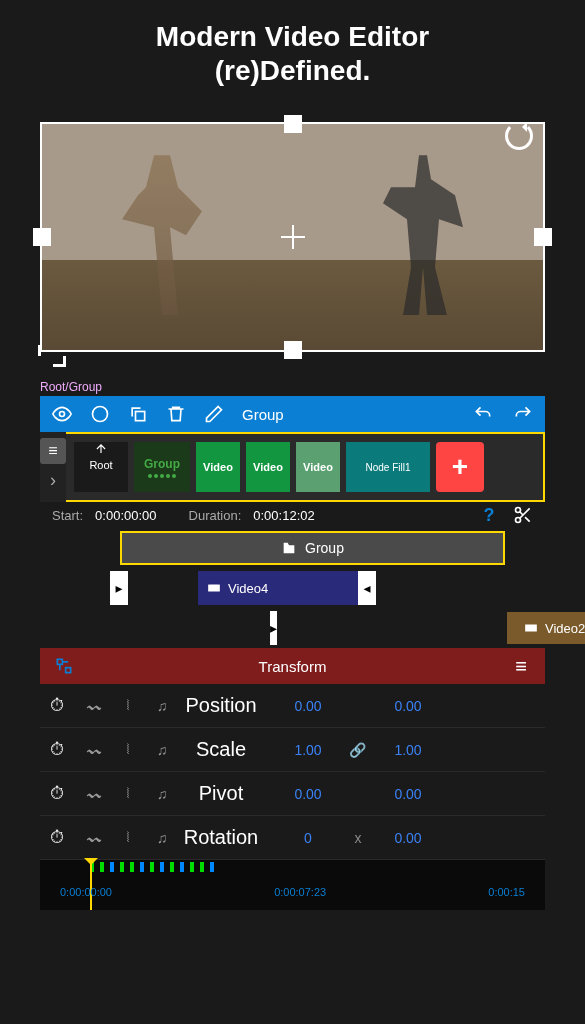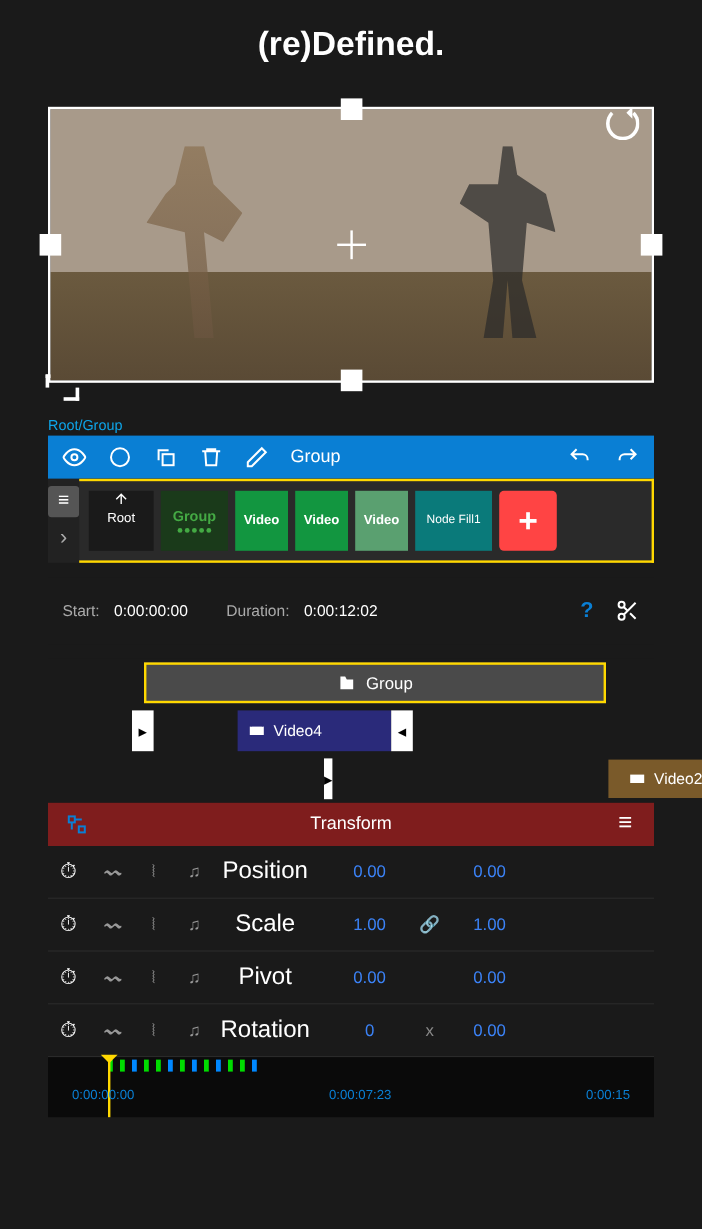--- a/index.html
+++ b/index.html
@@ -21,49 +21,49 @@
 .preview-fullscreen { position: absolute; bottom: 5px; left: -2px; width: 28px; height: 22px; }
 .preview-fullscreen::before, .preview-fullscreen::after { content: ''; position: absolute; border: 3px solid #fff; width: 10px; height: 8px; }
 .preview-fullscreen::before { top: 0; left: 0; border-right: none; border-bottom: none; }
 .preview-fullscreen::after { bottom: 0; right: 0; border-left: none; border-top: none; }
 .preview-rotate { position: absolute; top: -2px; right: 10px; width: 28px; height: 28px; border: 3px solid #fff; border-radius: 50%; border-top-color: transparent; }
 .preview-rotate::after { content: ''; position: absolute; top: -3px; right: 3px; border: 5px solid transparent; border-right-color: #fff; }
 .figure { position: absolute; bottom: 35px; width: 80px; height: 160px; opacity: 0.7; }
 .figure.f1 { left: 80px; background: linear-gradient(#8a7050, #6b5540); clip-path: polygon(40% 0, 60% 0, 70% 20%, 100% 35%, 80% 50%, 60% 45%, 70% 100%, 50% 100%, 40% 45%, 0 40%, 20% 25%, 30% 20%); }
 .figure.f2 { right: 80px; background: #2a2a2a; clip-path: polygon(45% 0, 55% 0, 60% 15%, 90% 25%, 100% 45%, 70% 40%, 65% 70%, 80% 100%, 55% 100%, 50% 70%, 45% 100%, 25% 100%, 35% 70%, 30% 40%, 0 30%, 10% 20%, 40% 20%); }
 
-.breadcrumb { margin: 8px 40px 0; font-size: 12px; color: #0ea5e9; }
+.breadcrumb { margin: 8px 40px 0; font-size: 12px; color: #f0abfc; }
 
 .toolbar-blue { display: flex; align-items: center; gap: 18px; padding: 6px 12px; margin: 2px 40px 0; background: #0a7fd4; height: 36px; }
 .tb-icon { width: 20px; height: 20px; display: flex; align-items: center; justify-content: center; cursor: pointer; }
 .tb-icon svg { width: 100%; height: 100%; }
 .tb-text { font-size: 15px; flex: 1; }
 .tb-right { margin-left: auto; display: flex; gap: 20px; }
 
 .clip-row { display: flex; gap: 6px; padding: 8px; margin: 0 40px; background: #2a2a2a; border: 2px solid #ffd800; align-items: center; }
 .sidebar-toggle { width: 26px; height: 26px; background: #555; display: flex; align-items: center; justify-content: center; border-radius: 3px; margin-right: 4px; }
 .clip-root { width: 54px; height: 50px; background: #1a1a1a; display: flex; flex-direction: column; align-items: center; justify-content: flex-start; font-size: 11px; gap: 3px; }
 .clip-group { width: 56px; height: 50px; background: #1a3a1a; display: flex; flex-direction: column; align-items: center; justify-content: center; font-size: 12px; font-weight: bold; color: #4a4; }
 .clip-group .dots { display: flex; gap: 2px; margin-top: 3px; }
 .clip-group .dots span { width: 4px; height: 4px; background: #4a4; border-radius: 50%; }
 .clip-video { width: 44px; height: 50px; background: #129640; display: flex; align-items: center; justify-content: center; font-size: 11px; font-weight: bold; }
-.clip-node { width: 64px; height: 50px; background: #0a7a7a; display: flex; align-items: center; justify-content: center; font-size: 10px; }
+.clip-node { width: 84px; height: 50px; background: #0a7a7a; display: flex; align-items: center; justify-content: center; font-size: 10px; }
 .clip-add { width: 48px; height: 50px; background: #f44; display: flex; align-items: center; justify-content: center; font-size: 28px; font-weight: bold; border-radius: 4px; }
 
-.timing-row { display: flex; align-items: center; gap: 12px; padding: 18px 12px; margin: 12px 40px; background: #1a1a1a; font-size: 13px; color: #aaa; }
+.timing-row { display: flex; align-items: center; gap: 12px; padding: 3px 12px; margin: 0 40px; background: #1a1a1a; font-size: 13px; color: #aaa; }
 .timing-row .val { color: #fff; }
 .timing-right { margin-left: auto; display: flex; gap: 14px; align-items: center; }
 
 .track-area { margin: 0 40px; background: #1a1a1a; }
 .track-group { display: flex; align-items: center; height: 40px; }
 .track-indent { width: 80px; }
 .track-group-bar { flex: 1; background: #4a4a4a; border: 2px solid #ffd800; height: 34px; display: flex; align-items: center; justify-content: center; gap: 8px; font-size: 14px; margin-right: 40px; }
 .track-item { display: flex; align-items: center; height: 40px; position: relative; }
 .track-handle { width: 18px; height: 34px; background: #fff; display: flex; align-items: center; justify-content: center; color: #000; font-size: 14px; }
-.track-video4 { background: #2a2a7a; height: 34px; width: 128px; margin-left: 70px; display: flex; align-items: center; gap: 6px; padding: 0 8px; font-size: 13px; }
+.track-video4 { background: #2a2a7a; height: 34px; width: 160px; margin-left: 70px; display: flex; align-items: center; gap: 6px; padding: 0 8px; font-size: 13px; }
 .track-video2 { background: #7a5a2a; height: 32px; flex: 1; margin-left: 230px; display: flex; align-items: center; gap: 6px; padding: 0 16px; font-size: 13px; }
 
 .transform-header { display: flex; align-items: center; padding: 8px 14px; margin: 0 40px; background: #7f1d1d; font-size: 15px; }
 .transform-header .title { flex: 1; text-align: center; }
 
 .transform-table { margin: 0 40px; background: #1a1a1a; }
 .tr-row { display: flex; align-items: center; height: 44px; border-bottom: 1px solid #2a2a2a; padding: 0 10px; gap: 6px; }
 .tr-stopwatch { width: 24px; font-size: 18px; }
 .tr-icon { width: 28px; text-align: center; font-size: 14px; color: #999; }
 .tr-label { width: 90px; text-align: center; padding-right: 12px; font-size: 20px; }
@@ -76,20 +76,21 @@
 .ruler-markers span.g { background: #0d0; }
 .ruler-markers span.b { background: #08f; }
 .ruler-labels { position: absolute; bottom: 12px; left: 0; right: 0; display: flex; justify-content: space-between; padding: 0 20px; font-size: 11px; color: #0a7fd4; }
 .playhead { position: absolute; top: 0; bottom: 0; left: 50px; width: 2px; background: #ffd800; }
 .playhead::before { content: ''; position: absolute; top: -2px; left: -6px; border: 7px solid transparent; border-top-color: #ffd800; }
 </style>
 </head>
 <body>
 
 <div class="hero-text">
+  <div>Modern Video Editor</div>
   <div>(re)Defined.</div>
 </div>
 
 <div class="preview-area">
   <div class="preview-fullscreen"></div>
   <div class="preview-frame">
     <div class="figure f1"></div>
     <div class="figure f2"></div>
     <div class="preview-handle top"></div>
     <div class="preview-handle bottom"></div>

